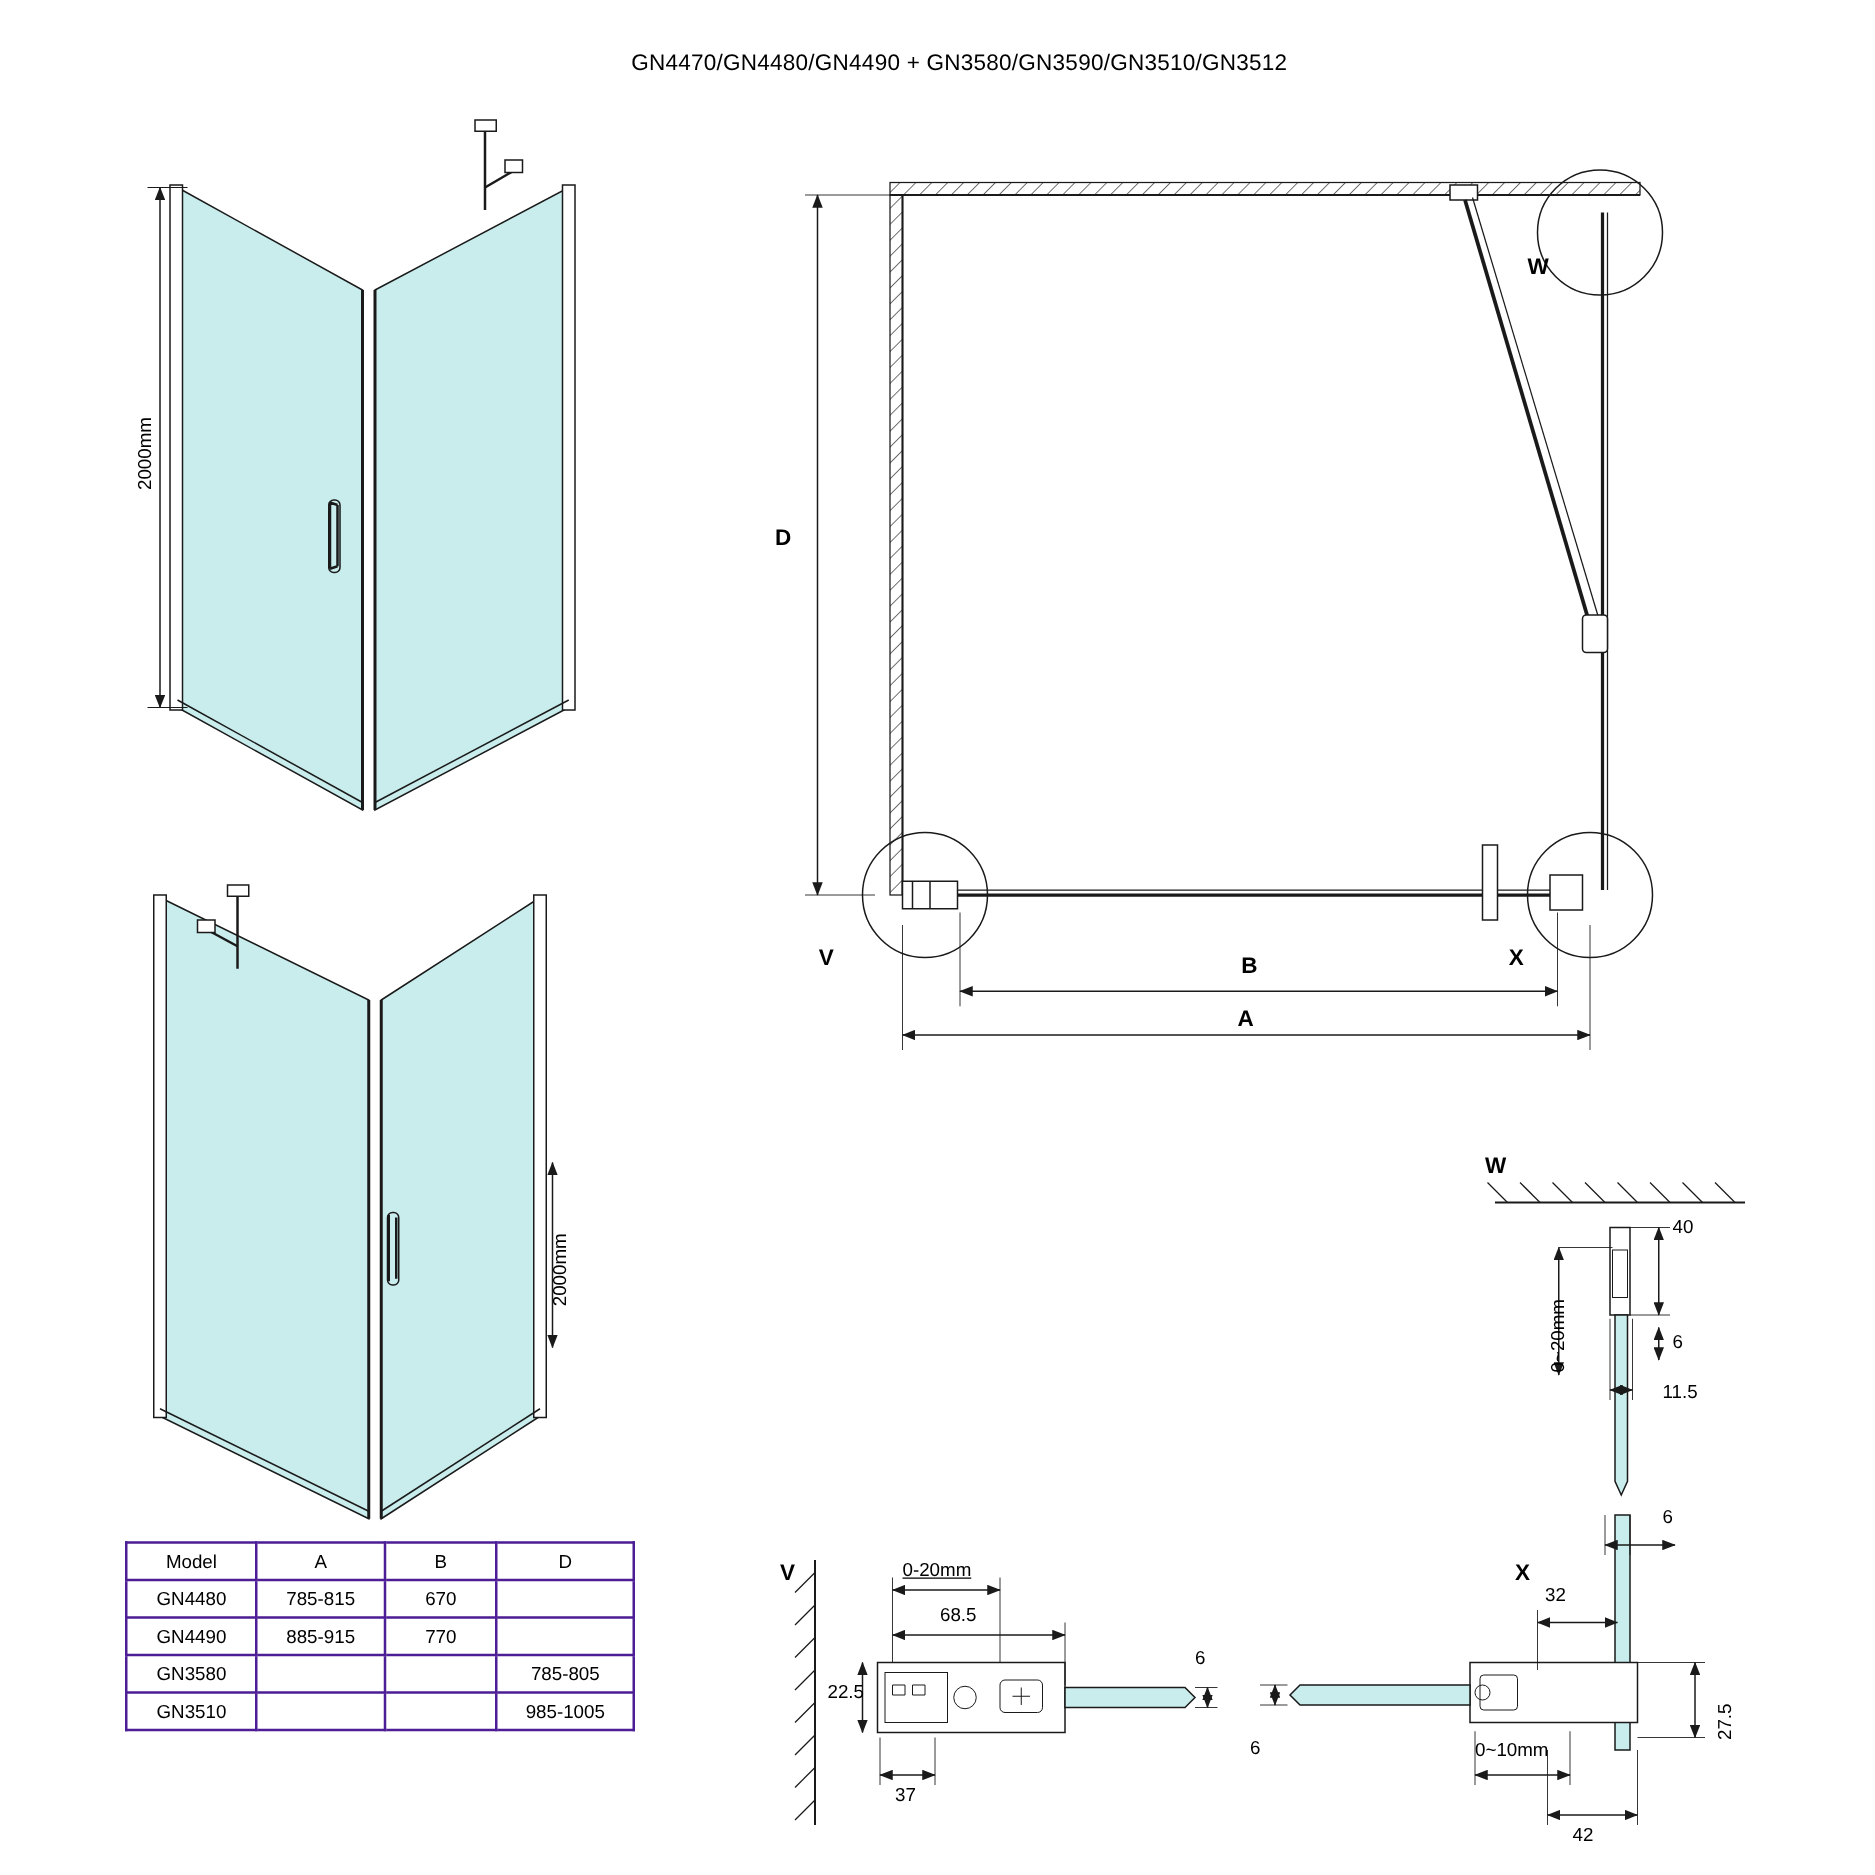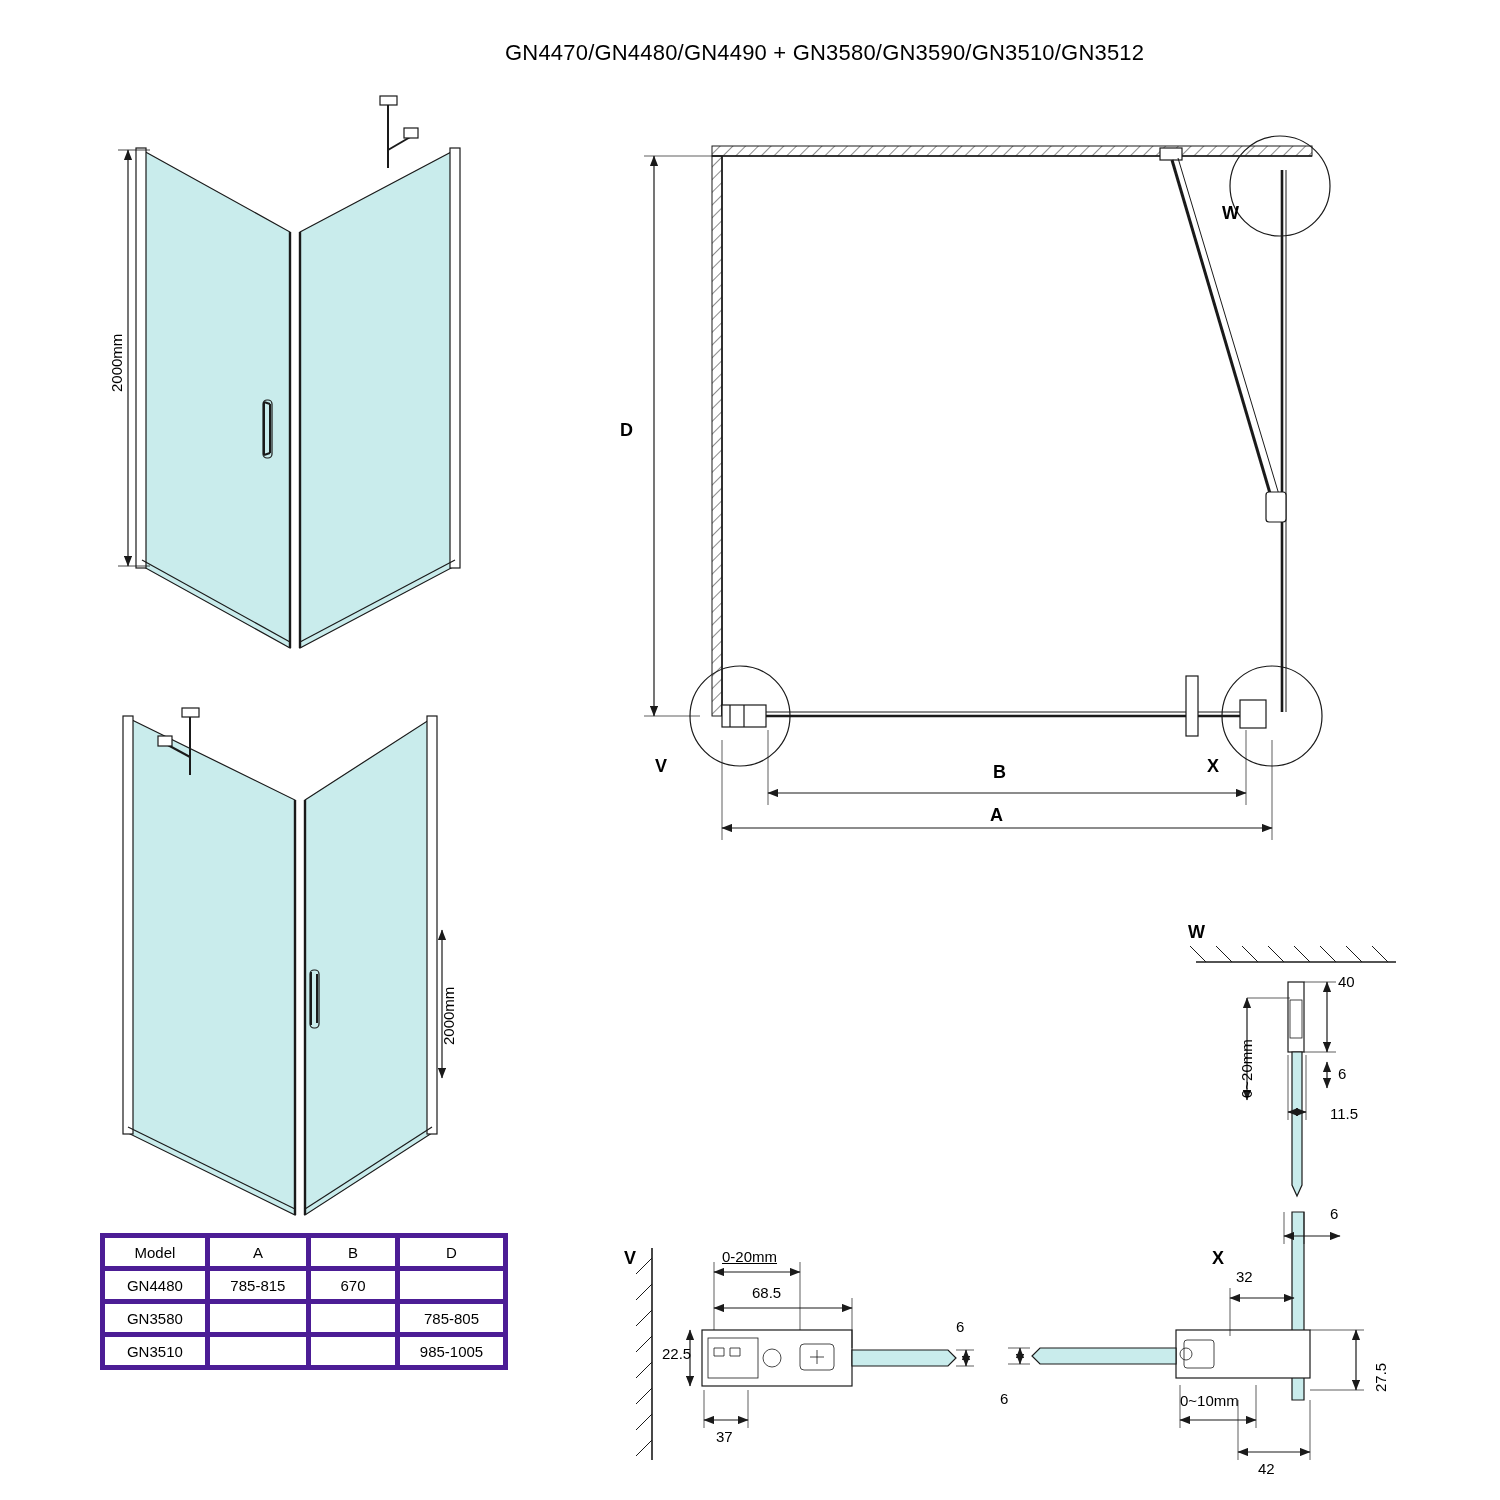--- a/index.html
+++ b/index.html
@@ -1,23 +1,23 @@
 <!DOCTYPE html>
 <html><head>
 <meta charset="utf-8">
 <style>
   html,body{margin:0;padding:0;background:#ffffff;}
   body{width:1500px;height:1500px;position:relative;font-family:"Liberation Sans",sans-serif;color:#000;overflow:hidden;}
-  .title{position:absolute;left:505px;top:40px;font-size:22px;letter-spacing:.2px;white-space:nowrap;}
+  .title{position:absolute;left:505px;top:40px;font-size:18px;letter-spacing:.2px;white-space:nowrap;}
   svg{position:absolute;left:0;top:0;width:1500px;height:1500px;}
   .lbl{position:absolute;font-size:15px;white-space:nowrap;}
   .lbl.b{font-weight:bold;font-size:18px;}
   .vert{transform:rotate(-90deg);transform-origin:0 0;}
   table{position:absolute;border-collapse:collapse;font-size:15px;}
-  table td,table th{border:5px solid #4c1d95;height:28px;text-align:center;font-weight:normal;padding:0 6px;}
+  table td,table th{border:2px solid #4c1d95;height:28px;text-align:center;font-weight:normal;padding:0 6px;}
 </style>
 </head>
 <body>
 
 <div class="title">GN4470/GN4480/GN4490 + GN3580/GN3590/GN3510/GN3512</div>
 
 <svg viewBox="0 0 1500 1500">
   <defs>
     <marker id="ar" markerWidth="9" markerHeight="7" refX="8.5" refY="3.5" orient="auto">
       <polygon points="0,0 9,3.5 0,7" fill="#1a1a1a"></polygon>
@@ -244,20 +244,26 @@
     </tr>
   </thead>
   <tbody>
     <tr>
       <td>GN4480</td>
       <td>785-815</td>
       <td>670</td>
       <td></td>
     </tr>
     <tr>
+      <td>GN4490</td>
+      <td>885-915</td>
+      <td>770</td>
+      <td></td>
+    </tr>
+    <tr>
       <td>GN3580</td>
       <td></td>
       <td></td>
       <td>785-805</td>
     </tr>
     <tr>
       <td>GN3510</td>
       <td></td>
       <td></td>
       <td>985-1005</td>

